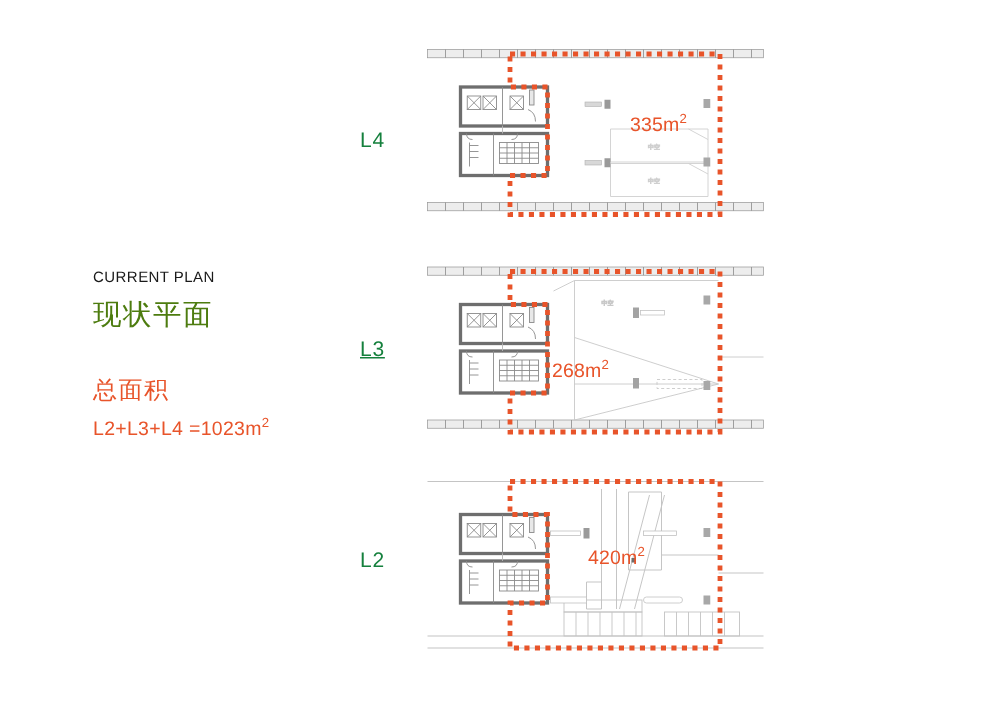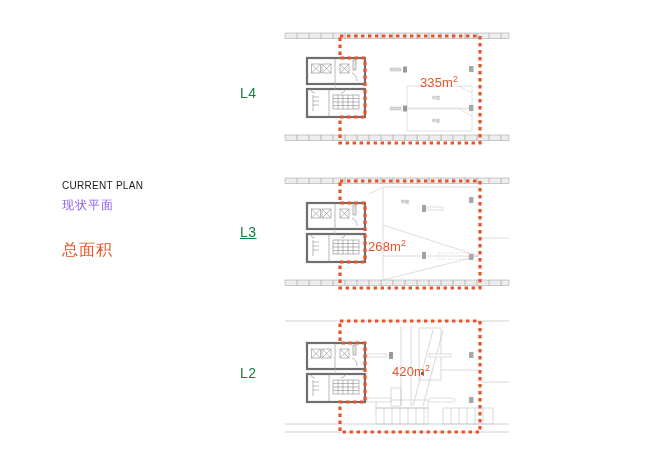--- a/index.html
+++ b/index.html
@@ -30,23 +30,23 @@
     width: 190px;
   }
   .title-en {
     font-size: 10px;
     letter-spacing: 0.3px;
     color: #1a1a1a;
     line-height: 1.5;
     white-space: nowrap;
   }
   .title-cn {
-    font-size: 12px;
+    font-size: 19px;
     letter-spacing: 1px;
-    color: #8b5cf6;
+    color: #4d7c0f;
     line-height: 1.6;
     margin-top: 3px;
     white-space: nowrap;
   }
   .area-label {
     margin-top: 23px;
     font-size: 16px;
     letter-spacing: 1px;
     line-height: 1.55;
     white-space: nowrap;
@@ -92,20 +92,23 @@
 </style>
 </head>
 <body>
 
 <div id="slide">
 
   <div class="text-block">
     <div class="title-en">CURRENT PLAN</div>
     <div class="title-cn">现状平面</div>
     <div class="area-label" style="color:#e8542a">总面积</div>
+    <div class="area-formula" style="color:#e8542a">
+      <span>L2+L3+L4 =1023m</span><span class="sup">2</span>
+    </div>
   </div>
 
   <div class="level-label" style="left:240px; top:85px;">L4</div>
 
   <div class="plan" style="top:25px;">
     <svg width="230" height="130" viewBox="0 0 230 130">
       <g>
 
         <rect x="2" y="8" width="224" height="5.5" fill="#ededed" stroke="#9a9a9a" stroke-width="0.5"></rect>
         <g stroke="#8d8d8d" stroke-width="0.55">

